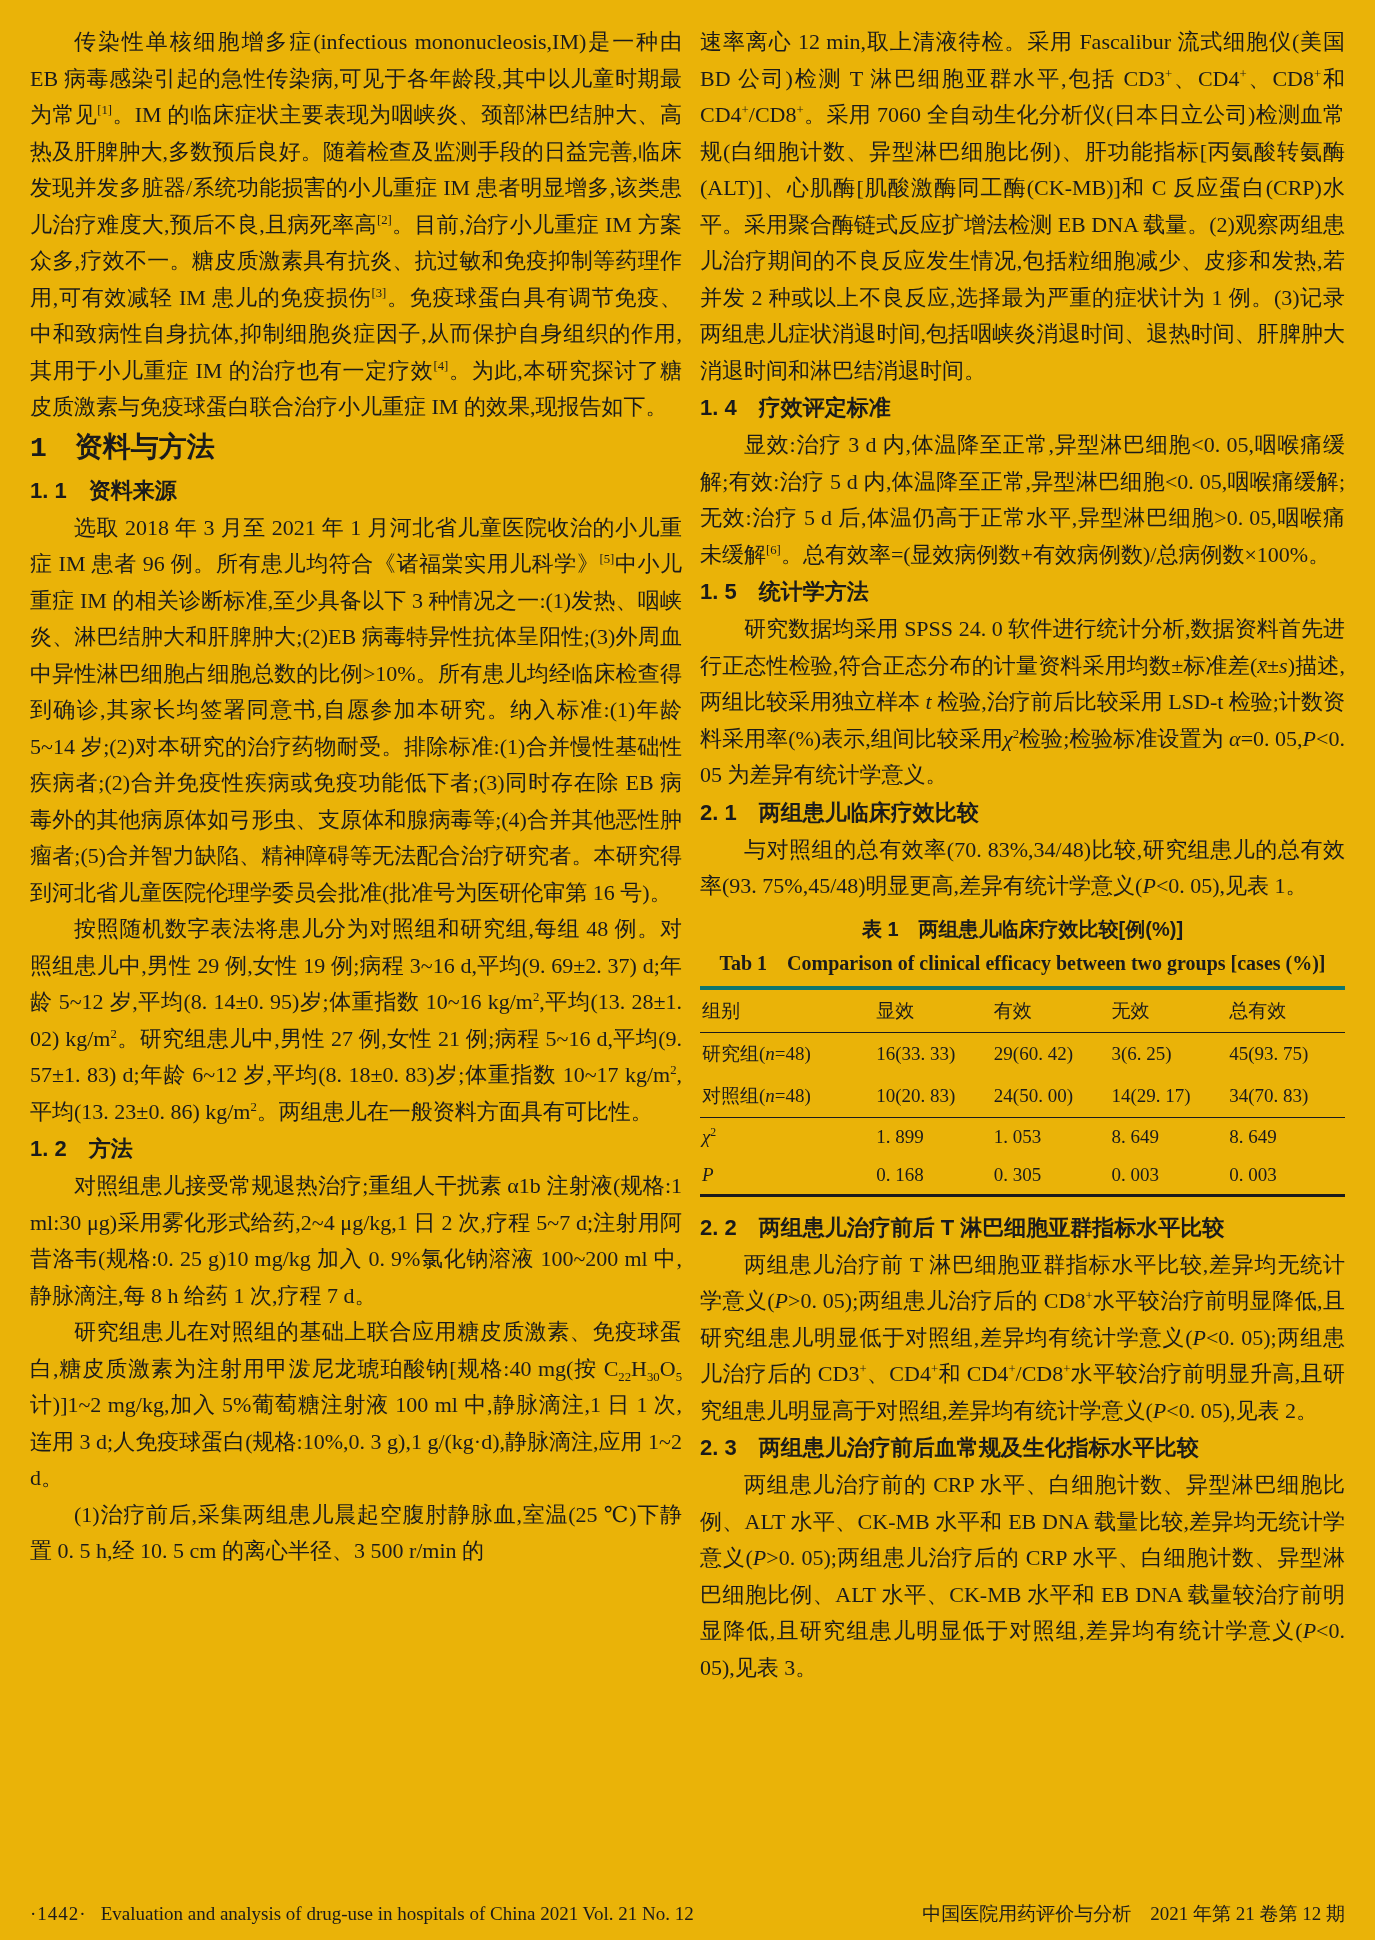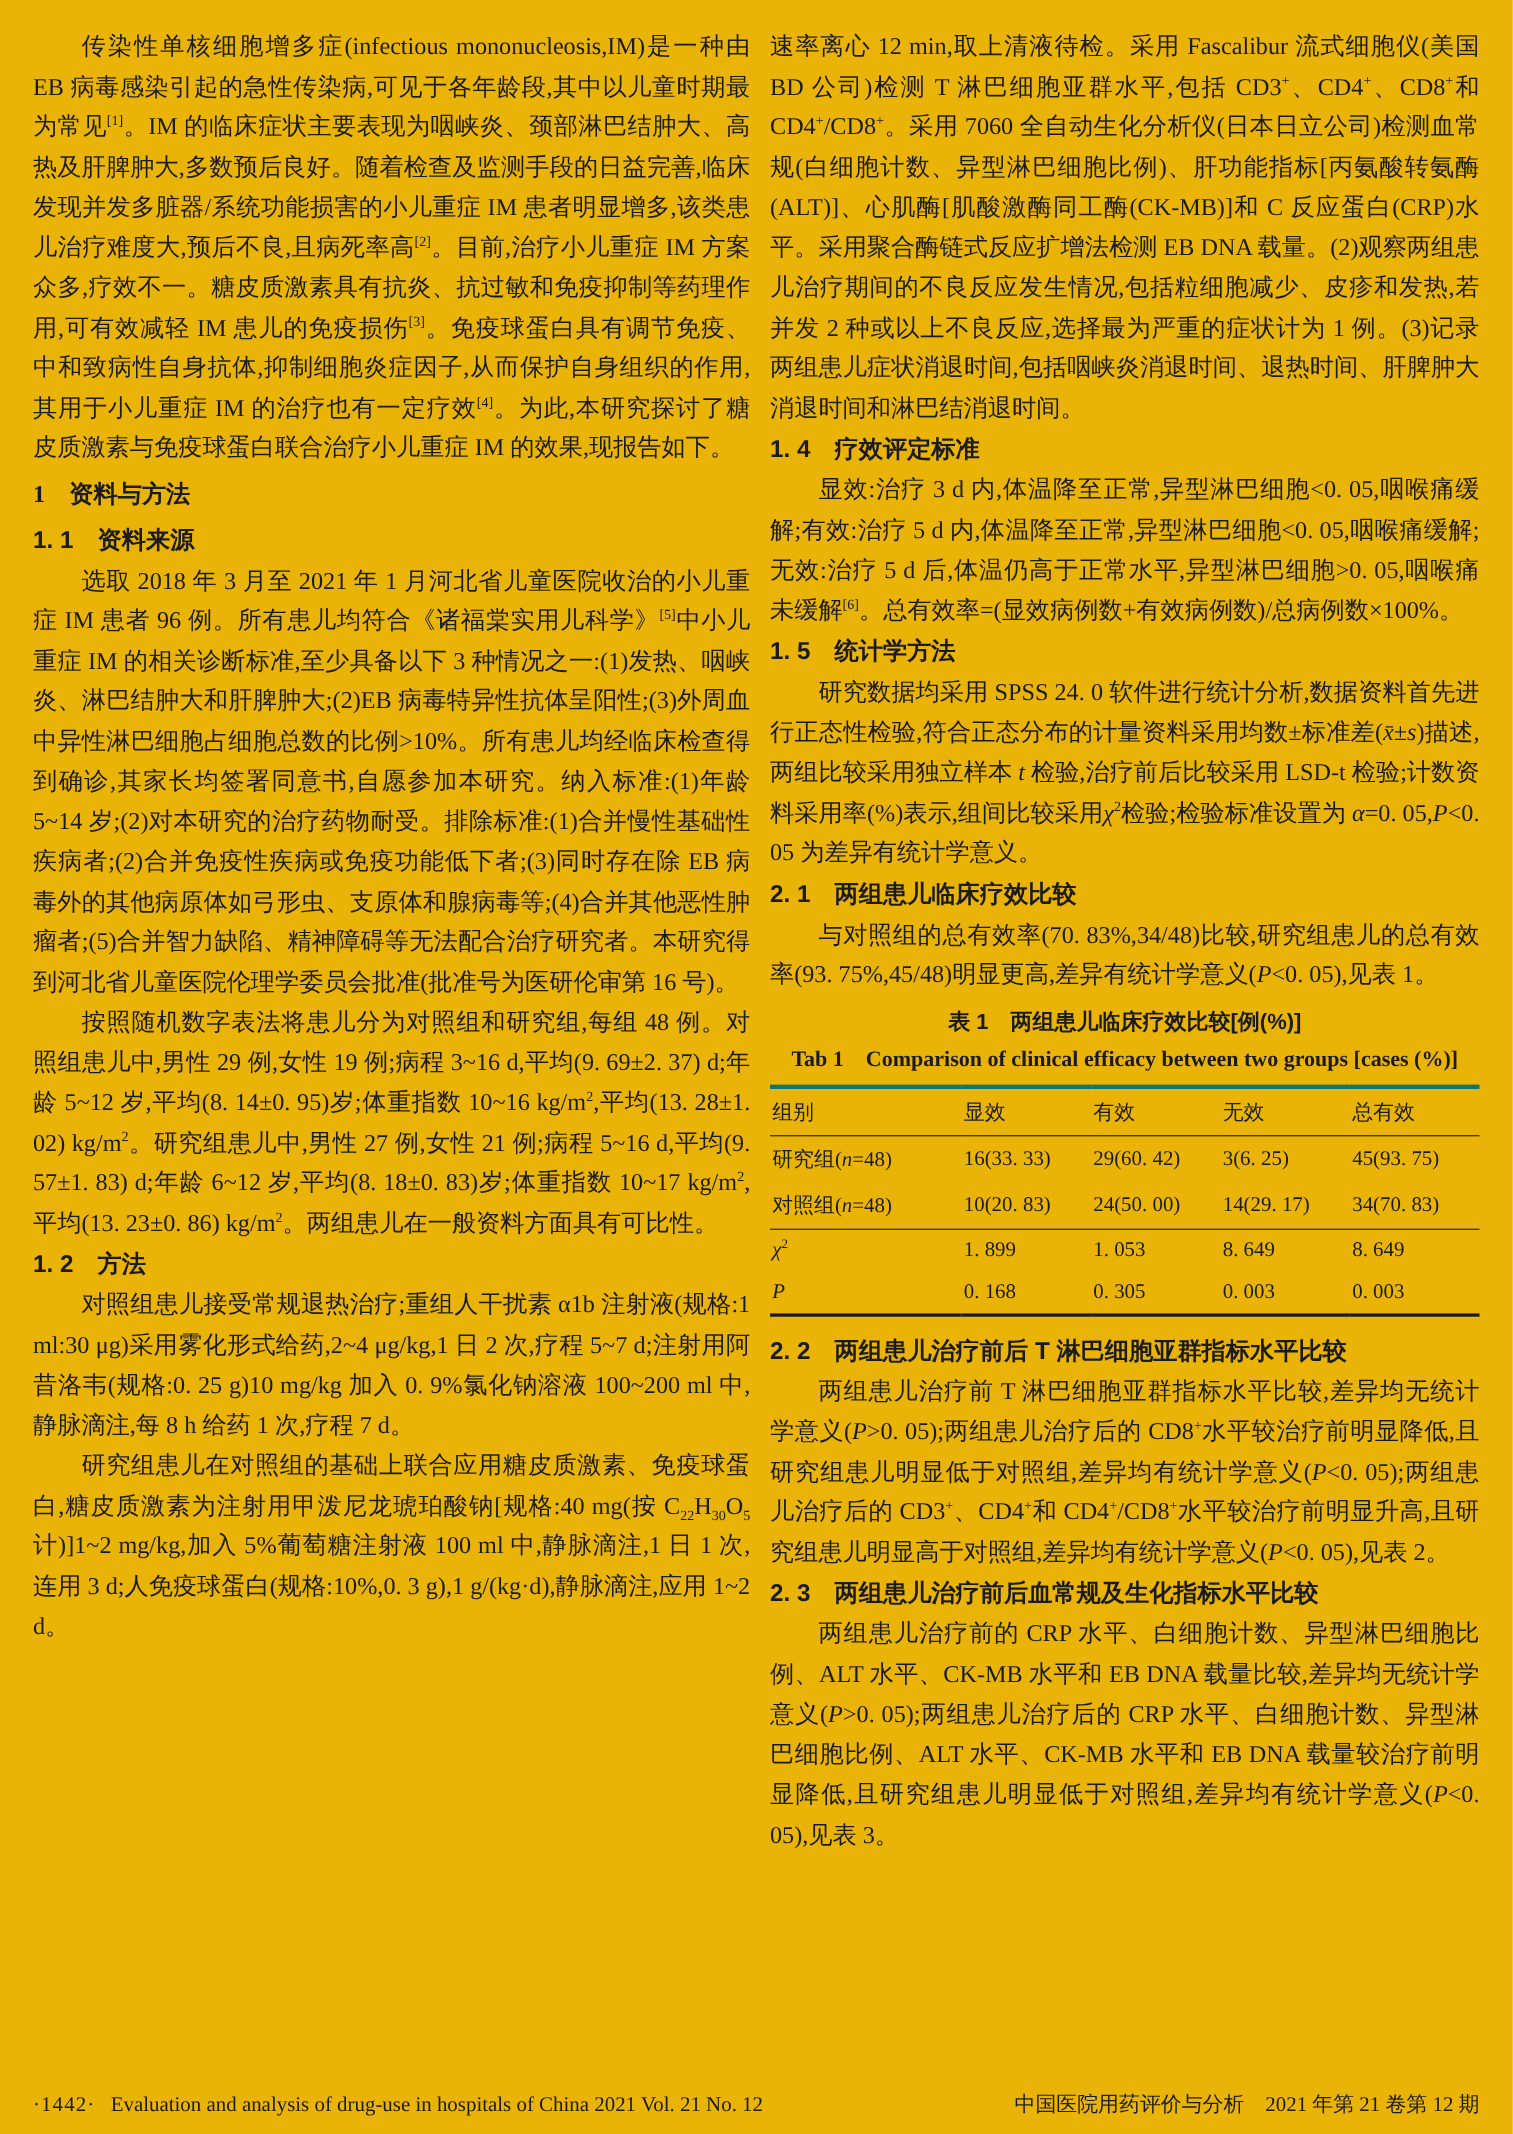--- a/index.html
+++ b/index.html
@@ -22,22 +22,22 @@
     line-height:36.5px;
     text-align:justify;
     text-justify:inter-ideograph;
   }
   p.indent { text-indent:2em; }
 
   sup { font-size:0.58em; line-height:0; vertical-align:super; }
   sub { font-size:0.58em; line-height:0; vertical-align:sub; }
 
   h2.sec {
-    margin:0; font-family:Liberation Serif, serif;
-    font-weight:bold; font-size:22px; line-height:46px; text-align:left;
+    margin:0; font-family:Liberation Mono, monospace;
+    font-weight:bold; font-size:28px; line-height:46px; text-align:left;
   }
   h3.subsec {
     margin:0; font-family:"Liberation Sans","DejaVu Sans",sans-serif;
     font-weight:bold; font-size:22px; line-height:38px; text-align:left;
   }
 
   .tbl-title-zh {
     margin-top:6px;
     font-family:"Liberation Sans","DejaVu Sans",sans-serif;
     font-weight:bold; font-size:20px; line-height:36px; text-align:center;
@@ -82,20 +82,21 @@
 
   <div class="col col-left">
     <p class="body indent">传染性单核细胞增多症(infectious mononucleosis,IM)是一种由 EB 病毒感染引起的急性传染病,可见于各年龄段,其中以儿童时期最为常见<sup>[1]</sup>。IM 的临床症状主要表现为咽峡炎、颈部淋巴结肿大、高热及肝脾肿大,多数预后良好。随着检查及监测手段的日益完善,临床发现并发多脏器/系统功能损害的小儿重症 IM 患者明显增多,该类患儿治疗难度大,预后不良,且病死率高<sup>[2]</sup>。目前,治疗小儿重症 IM 方案众多,疗效不一。糖皮质激素具有抗炎、抗过敏和免疫抑制等药理作用,可有效减轻 IM 患儿的免疫损伤<sup>[3]</sup>。免疫球蛋白具有调节免疫、中和致病性自身抗体,抑制细胞炎症因子,从而保护自身组织的作用,其用于小儿重症 IM 的治疗也有一定疗效<sup>[4]</sup>。为此,本研究探讨了糖皮质激素与免疫球蛋白联合治疗小儿重症 IM 的效果,现报告如下。</p>
     <h2 class="sec">1　资料与方法</h2>
     <h3 class="subsec">1. 1　资料来源</h3>
     <p class="body indent">选取 2018 年 3 月至 2021 年 1 月河北省儿童医院收治的小儿重症 IM 患者 96 例。所有患儿均符合《诸福棠实用儿科学》<sup>[5]</sup>中小儿重症 IM 的相关诊断标准,至少具备以下 3 种情况之一:(1)发热、咽峡炎、淋巴结肿大和肝脾肿大;(2)EB 病毒特异性抗体呈阳性;(3)外周血中异性淋巴细胞占细胞总数的比例&gt;10%。所有患儿均经临床检查得到确诊,其家长均签署同意书,自愿参加本研究。纳入标准:(1)年龄 5~14 岁;(2)对本研究的治疗药物耐受。排除标准:(1)合并慢性基础性疾病者;(2)合并免疫性疾病或免疫功能低下者;(3)同时存在除 EB 病毒外的其他病原体如弓形虫、支原体和腺病毒等;(4)合并其他恶性肿瘤者;(5)合并智力缺陷、精神障碍等无法配合治疗研究者。本研究得到河北省儿童医院伦理学委员会批准(批准号为医研伦审第 16 号)。</p>
     <p class="body indent">按照随机数字表法将患儿分为对照组和研究组,每组 48 例。对照组患儿中,男性 29 例,女性 19 例;病程 3~16 d,平均(9. 69±2. 37) d;年龄 5~12 岁,平均(8. 14±0. 95)岁;体重指数 10~16 kg/m<sup>2</sup>,平均(13. 28±1. 02) kg/m<sup>2</sup>。研究组患儿中,男性 27 例,女性 21 例;病程 5~16 d,平均(9. 57±1. 83) d;年龄 6~12 岁,平均(8. 18±0. 83)岁;体重指数 10~17 kg/m<sup>2</sup>,平均(13. 23±0. 86) kg/m<sup>2</sup>。两组患儿在一般资料方面具有可比性。</p>
     <h3 class="subsec">1. 2　方法</h3>
     <p class="body indent">对照组患儿接受常规退热治疗;重组人干扰素 α1b 注射液(规格:1 ml:30 μg)采用雾化形式给药,2~4 μg/kg,1 日 2 次,疗程 5~7 d;注射用阿昔洛韦(规格:0. 25 g)10 mg/kg 加入 0. 9%氯化钠溶液 100~200 ml 中,静脉滴注,每 8 h 给药 1 次,疗程 7 d。</p>
     <p class="body indent">研究组患儿在对照组的基础上联合应用糖皮质激素、免疫球蛋白,糖皮质激素为注射用甲泼尼龙琥珀酸钠[规格:40 mg(按 C<sub>22</sub>H<sub>30</sub>O<sub>5</sub> 计)]1~2 mg/kg,加入 5%葡萄糖注射液 100 ml 中,静脉滴注,1 日 1 次,连用 3 d;人免疫球蛋白(规格:10%,0. 3 g),1 g/(kg·d),静脉滴注,应用 1~2 d。</p>
+    <p class="body indent">(1)治疗前后,采集两组患儿晨起空腹肘静脉血,室温(25 ℃)下静置 0. 5 h,经 10. 5 cm 的离心半径、3 500 r/min 的</p>
   </div>
 
   <div class="col col-right">
     <p class="body">速率离心 12 min,取上清液待检。采用 Fascalibur 流式细胞仪(美国 BD 公司)检测 T 淋巴细胞亚群水平,包括 CD3<sup>+</sup>、CD4<sup>+</sup>、CD8<sup>+</sup>和 CD4<sup>+</sup>/CD8<sup>+</sup>。采用 7060 全自动生化分析仪(日本日立公司)检测血常规(白细胞计数、异型淋巴细胞比例)、肝功能指标[丙氨酸转氨酶(ALT)]、心肌酶[肌酸激酶同工酶(CK-MB)]和 C 反应蛋白(CRP)水平。采用聚合酶链式反应扩增法检测 EB DNA 载量。(2)观察两组患儿治疗期间的不良反应发生情况,包括粒细胞减少、皮疹和发热,若并发 2 种或以上不良反应,选择最为严重的症状计为 1 例。(3)记录两组患儿症状消退时间,包括咽峡炎消退时间、退热时间、肝脾肿大消退时间和淋巴结消退时间。</p>
     <h3 class="subsec">1. 4　疗效评定标准</h3>
     <p class="body indent">显效:治疗 3 d 内,体温降至正常,异型淋巴细胞&lt;0. 05,咽喉痛缓解;有效:治疗 5 d 内,体温降至正常,异型淋巴细胞&lt;0. 05,咽喉痛缓解;无效:治疗 5 d 后,体温仍高于正常水平,异型淋巴细胞&gt;0. 05,咽喉痛未缓解<sup>[6]</sup>。总有效率=(显效病例数+有效病例数)/总病例数×100%。</p>
     <h3 class="subsec">1. 5　统计学方法</h3>
     <p class="body indent">研究数据均采用 SPSS 24. 0 软件进行统计分析,数据资料首先进行正态性检验,符合正态分布的计量资料采用均数±标准差(<i>x̄</i>±<i>s</i>)描述,两组比较采用独立样本 <i>t</i> 检验,治疗前后比较采用 LSD-t 检验;计数资料采用率(%)表示,组间比较采用<i>χ</i><sup>2</sup>检验;检验标准设置为 <i>α</i>=0. 05,<i>P</i>&lt;0. 05 为差异有统计学意义。</p>
     <h3 class="subsec">2. 1　两组患儿临床疗效比较</h3>
     <p class="body indent">与对照组的总有效率(70. 83%,34/48)比较,研究组患儿的总有效率(93. 75%,45/48)明显更高,差异有统计学意义(<i>P</i>&lt;0. 05),见表 1。</p>

